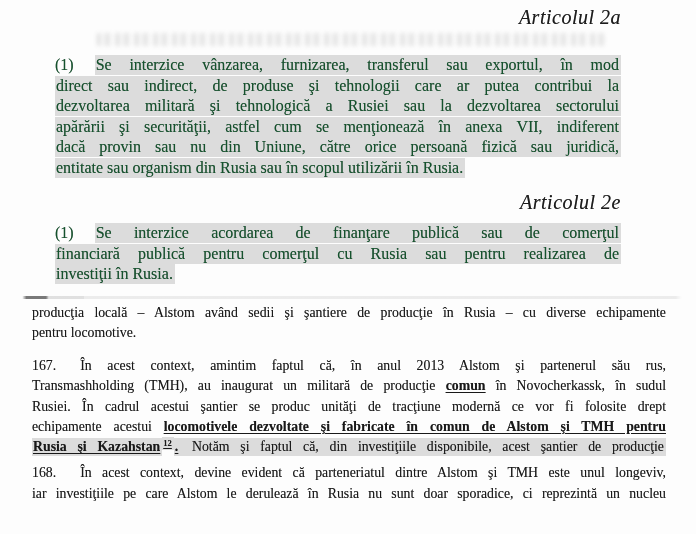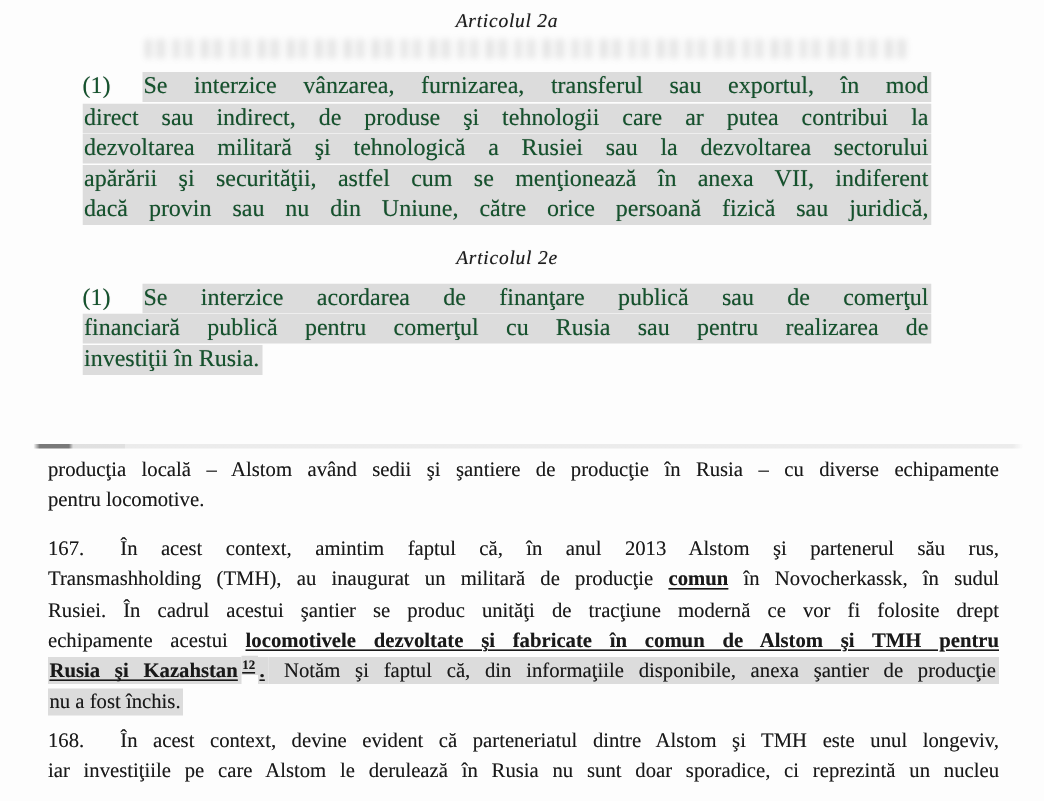--- a/index.html
+++ b/index.html
@@ -5,21 +5,21 @@
   html,body{margin:0;padding:0;background:#ffffff;}
   .page{
     position:relative;width:696px;height:534px;overflow:hidden;
     background:#fdfdfd;
     font-family:"Liberation Serif","DejaVu Serif",serif;
     color:#1e1e1e;
   }
   
   .quote-block{position:absolute;left:55px;top:6px;width:566px;}
   .art-heading{
-    font-size:13px;font-style:italic;font-weight:400;text-align:center;
+    font-size:20px;font-style:italic;font-weight:400;text-align:right;
     margin:0;color:#1c1c1c;letter-spacing:.5px;
     text-shadow:0 0 .5px rgba(20,20,20,.5);
   }
   .art-heading.second{margin-top:13px;}
   .smudge{
     height:13px;margin:4px 0 0 42px;width:508px;border-radius:2px;
     background:repeating-linear-gradient(90deg,
       rgba(95,95,95,.5) 0 3px, rgba(170,170,170,.18) 3px 8px,
       rgba(120,120,120,.42) 8px 13px, rgba(200,200,200,.12) 13px 19px);
     filter:blur(2.2px);opacity:.42;
@@ -68,20 +68,21 @@
     <h3 class="art-heading">Articolul 2a</h3>
 
     <div class="smudge"></div>
 
     <div class="clause">
         <div class="jl"><span class="num">(1)</span><span class="hl">Se interzice vânzarea, furnizarea, transferul sau exportul, în mod</span></div>
         <div class="jl"><span class="hl">direct sau indirect, de produse şi tehnologii care ar putea contribui la</span></div>
         <div class="jl"><span class="hl">dezvoltarea militară şi tehnologică a Rusiei sau la dezvoltarea sectorului</span></div>
         <div class="jl"><span class="hl">apărării şi securităţii, astfel cum se menţionează în anexa VII, indiferent</span></div>
         <div class="jl"><span class="hl">dacă provin sau nu din Uniune, către orice persoană fizică sau juridică,</span></div>
+        <div class="jl ll"><span class="hl">entitate sau organism din Rusia sau în scopul utilizării în Rusia.</span></div>
       </div>
 
     <h3 class="art-heading second">Articolul 2e</h3>
 
     <div class="clause">
         <div class="jl"><span class="num">(1)</span><span class="hl">Se interzice acordarea de finanţare publică sau de comerţul</span></div>
         <div class="jl"><span class="hl">financiară publică pentru comerţul cu Rusia sau pentru realizarea de</span></div>
         <div class="jl ll"><span class="hl">investiţii în Rusia.</span></div>
       </div>
   </div>
@@ -91,22 +92,21 @@
   <div class="commentary">
     <div class="para para-166">
         <div class="jl"><span>producţia locală – Alstom având sedii şi şantiere de producţie în Rusia – cu diverse echipamente</span></div>
         <div class="jl ll"><span>pentru locomotive.</span></div>
       </div>
     <div class="para para-167">
         <div class="jl"><span class="num">167.</span><span>În acest context, amintim faptul că, în anul 2013 Alstom şi partenerul său rus,</span></div>
         <div class="jl"><span>Transmashholding (TMH), au inaugurat un militară de producţie </span><span class="bu">comun</span><span> în Novocherkassk, în sudul</span></div>
         <div class="jl"><span>Rusiei. În cadrul acestui şantier se produc unităţi de tracţiune modernă ce vor fi folosite drept</span></div>
         <div class="jl"><span>echipamente acestui </span><span class="bu">locomotivele dezvoltate şi fabricate în comun de Alstom şi TMH pentru</span></div>
-        <div class="jl"><span class="bu hl">Rusia şi Kazahstan</span><span class="sup bu hl">12</span><span class="bu hl">.</span><span class="hl"> Notăm şi faptul că, din informaţiile disponibile, anexa şantier de producţie</span></div>
-        <div class="jl ll"><span class="hl">nu a fost închis.</span></div>
+        <div class="jl"><span class="bu hl">Rusia şi Kazahstan</span><span class="sup bu hl">12</span><span class="bu hl">.</span><span class="hl"> Notăm şi faptul că, din investiţiile disponibile, acest şantier de producţie</span></div>
       </div>
     <div class="para para-168">
         <div class="jl"><span class="num">168.</span><span>În acest context, devine evident că parteneriatul dintre Alstom şi TMH este unul longeviv,</span></div>
         <div class="jl"><span>iar investiţiile pe care Alstom le derulează în Rusia nu sunt doar sporadice, ci reprezintă un nucleu</span></div>
       </div>
   </div>
 
 </div>
 
 </body></html>

